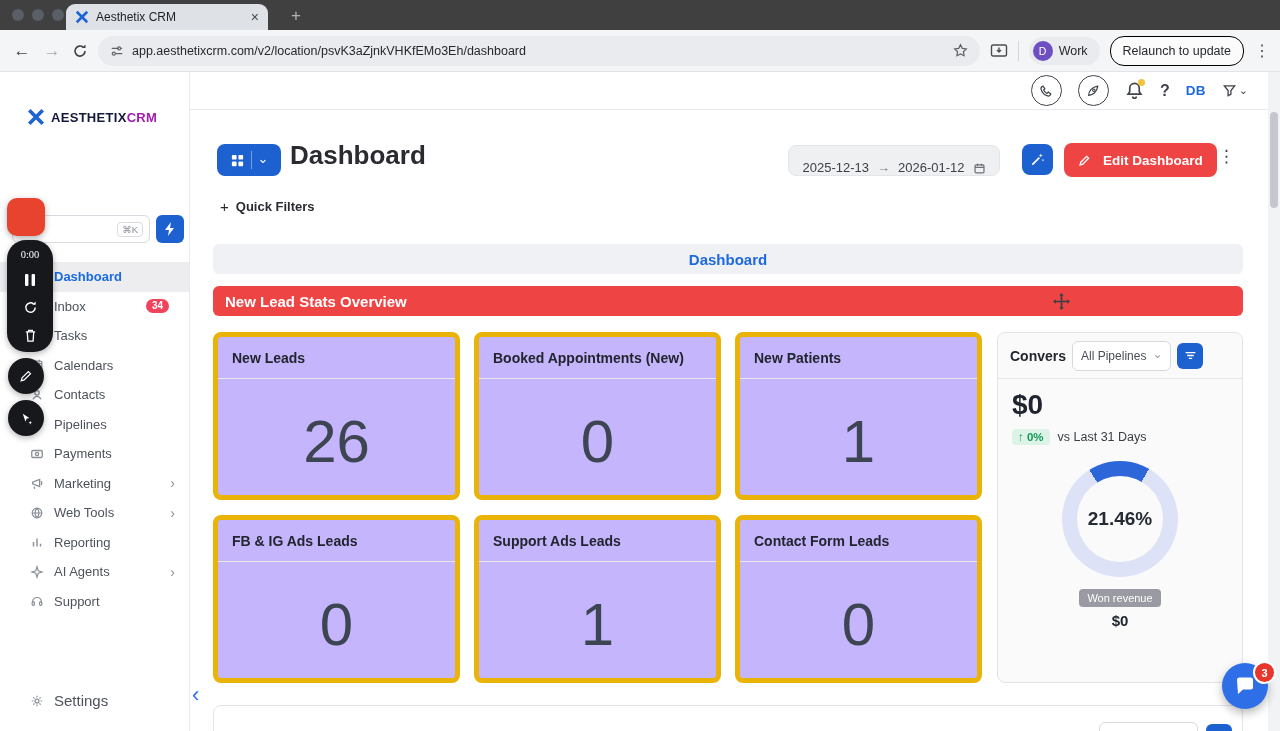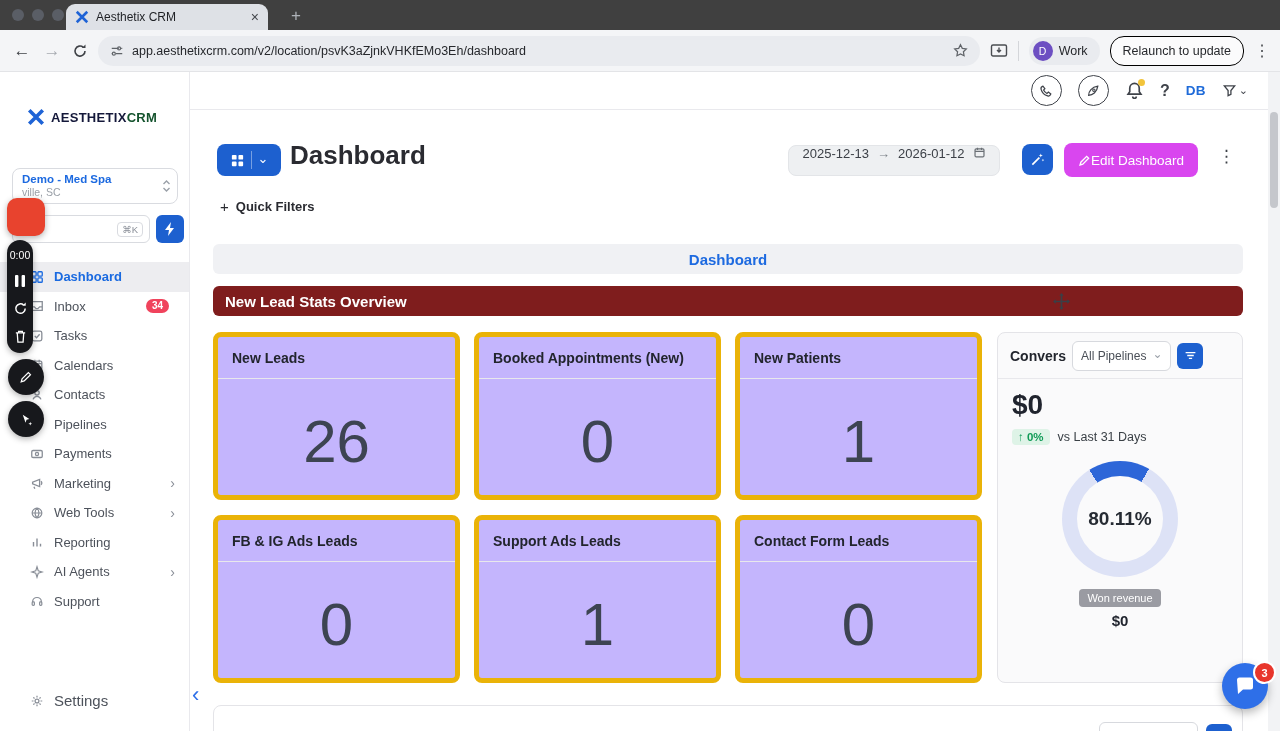--- a/index.html
+++ b/index.html
@@ -43,21 +43,21 @@
   .bell-dot{position:absolute;right:-1px;top:-2px;width:7px;height:7px;border-radius:50%;background:#f2c43b;}
   .help{font-size:16px;color:#3f434a;font-weight:700;}
   .avatar-text{font-size:13.5px;color:#1f6bd9;font-weight:700;letter-spacing:.3px;}
   .funnel-wrap{display:flex;align-items:center;gap:2px;color:#3f434a;font-size:11px;}
 
   
   .sidebar{position:absolute;left:0;top:72px;width:190px;height:659px;background:#fff;
            border-right:1px solid #e9e9ed;box-sizing:border-box;}
   .logo{position:absolute;left:27px;top:36px;display:flex;align-items:center;gap:6px;}
   .brand{font-size:13px;font-weight:800;letter-spacing:.3px;color:#14183a;}
-  .brand b{color:#14532d;font-weight:800;margin-top:46px;}
+  .brand b{color:#a21caf;font-weight:800;margin-top:46px;}
   .loc-box{position:absolute;left:12px;top:96px;width:166px;height:36px;border:1px solid #d9dbe0;border-radius:8px;
            padding:4px 22px 4px 9px;box-sizing:border-box;}
   .loc-name{font-size:11.5px;font-weight:700;color:#1d6ae0;white-space:nowrap;overflow:hidden;}
   .loc-sub{font-size:10.5px;color:#9aa0a8;margin-top:1px;white-space:nowrap;overflow:hidden;}
   .unfold{position:absolute;right:6px;top:10px;}
   .search-row{position:absolute;left:12px;top:143px;width:172px;height:28px;display:flex;gap:6px;}
   .search-box{flex:1;border:1px solid #d9dbe0;border-radius:6px;display:flex;align-items:center;
               padding:0 6px;font-size:12.5px;color:#6b7076;min-width:0;}
   .search-box kbd{margin-left:auto;border:1px solid #d9dbe0;border-radius:4px;font-size:9.5px;color:#8a8f98;
                   padding:1px 4px;font-family:"Liberation Sans",sans-serif;}
@@ -67,47 +67,47 @@
   .nav-item.active{background:#ededf0;color:#1a6ae0;font-weight:600;}
   .nav-badge{margin-left:auto;margin-right:20px;background:#f0435c;color:#fff;font-size:10px;font-weight:700;
              border-radius:9px;padding:2px 6px;line-height:1;}
   .nav-chev{margin-left:auto;margin-right:14px;color:#8a8f98;font-size:14px;line-height:1;}
   .settings-item{position:absolute;left:0;top:614px;width:100%;height:29px;display:flex;align-items:center;
                  gap:10px;padding-left:30px;font-size:15px;color:#4d525b;box-sizing:border-box;}
 
   
   .recorder{position:absolute;left:7px;top:198px;width:38px;z-index:60;}
   .rec-stop{width:38px;height:38px;background:#e8432e;border-radius:10px;box-shadow:0 2px 6px rgba(0,0,0,.3);}
-  .rec-pill{margin-top:4px;width:26px;background:#17181c;border-radius:19px;display:flex;flex-direction:column;
-            align-items:center;padding:9px 0;gap:13px;box-shadow:0 2px 6px rgba(0,0,0,.3);}
+  .rec-pill{margin-top:4px;width:46px;background:#17181c;border-radius:19px;display:flex;flex-direction:column;
+            align-items:center;padding:9px 0;gap:13px;box-shadow:0 2px 6px rgba(0,0,0,.3);font-family:Liberation Serif, serif;}
   .rec-timer{color:#fff;font-size:10.5px;}
   .rec-circle{margin-top:6px;width:36px;height:36px;border-radius:50%;background:#17181c;display:flex;
               align-items:center;justify-content:center;box-shadow:0 2px 6px rgba(0,0,0,.3);margin-left:1px;}
 
   
   .main{position:absolute;left:190px;top:110px;width:1078px;height:621px;background:#fff;overflow:hidden;}
   .split-btn{position:absolute;left:27px;top:34px;width:64px;height:32px;background:#1d60cf;border-radius:8px;
              display:flex;align-items:center;justify-content:center;gap:6px;color:#fff;}
   .split-div{width:1px;height:18px;background:rgba(255,255,255,.4);}
   .split-caret{font-size:13px;line-height:1;margin-top:-4px;}
   .page-title{position:absolute;left:100px;top:30px;margin:0;font-size:26px;font-weight:600;color:#2a2b31;}
   .date-pill{position:absolute;left:598px;top:35px;width:212px;height:31px;background:#eef0f2;border:1px solid #e3e5e8;
-             border-radius:8px;display:flex;align-items:flex-start;justify-content:center;gap:8px;font-size:13px;color:#3c4047;box-sizing:border-box;}
+             border-radius:8px;display:flex;align-items:flex-end;justify-content:center;gap:8px;font-size:13px;color:#3c4047;box-sizing:border-box;}
   .date-arrow{color:#7b8087;}
   .wand-btn{position:absolute;left:832px;top:34px;width:31px;height:31px;background:#1d60cf;border-radius:8px;
             display:flex;align-items:center;justify-content:center;}
-  .edit-btn{position:absolute;left:874px;top:33px;height:34px;padding:0 14px;background:#d946ef;border-radius:8px;
-            display:flex;align-items:center;gap:0;color:#fff;font-size:13.5px;font-weight:400;}
+  .edit-btn{position:absolute;left:874px;top:33px;height:34px;padding:0 14px;background:#ef4444;border-radius:8px;
+            display:flex;align-items:center;gap:12px;color:#fff;font-size:13.5px;font-weight:700;}
   .kebab2{position:absolute;left:1028px;top:36px;font-size:17px;color:#3c4047;}
   .quick{position:absolute;left:30px;top:88px;display:flex;align-items:center;gap:7px;font-size:13px;color:#2a2b31;}
   .quick .plus{font-size:15px;}
   .quick .qlabel{font-weight:600;}
   .section-bar{position:absolute;left:23px;top:134px;width:1030px;height:30px;background:#f0f1f4;border-radius:6px;
                display:flex;align-items:center;justify-content:center;font-size:15px;font-weight:700;color:#1d6ae0;}
-  .lead-bar{position:absolute;left:23px;top:176px;width:1030px;height:30px;background:#7f1d1d;border-radius:6px;
+  .lead-bar{position:absolute;left:23px;top:176px;width:1030px;height:30px;background:#ef4444;border-radius:6px;
             display:flex;align-items:center;padding:0 12px;font-size:15px;font-weight:700;color:#fff;box-sizing:border-box;}
   .move-cursor{position:absolute;left:840px;top:7px;}
 
   .cards-grid{position:absolute;left:23px;top:222px;width:770px;display:grid;
               grid-template-columns:247px 247px 247px;grid-auto-rows:168px;gap:15px 14px;}
   .card{background:#c4b5fd;border:5px solid #eab308;border-radius:8px;overflow:hidden;box-sizing:border-box;}
   .card-head{height:42px;display:flex;align-items:center;padding:0 14px;font-size:14px;font-weight:600;color:#22252d;
              border-bottom:1px solid #e8e8ec;box-sizing:border-box;}
   .card-value{height:124px;display:flex;align-items:center;justify-content:center;font-size:60px;color:#3d4452;}
 
@@ -232,27 +232,20 @@
   </div>
 
   <div class="sidebar">
     <div class="logo">
       <svg width="18" height="18" viewBox="0 0 16 16">
         <path d="M2 2 L14 14 M14 2 L2 14" stroke="#1e63d6" stroke-width="3.2" fill="none"></path>
       </svg>
       <span class="brand"><span>AESTHETIX</span><b>CRM</b></span>
     </div>
 
-    <div class="loc-box">
-      <div class="loc-name">Demo - Med Spa</div>
-      <div class="loc-sub">ville, SC</div>
-      <svg class="unfold" width="9" height="14" viewBox="0 0 9 14">
-        <path d="M1.5 5L4.5 2 7.5 5M1.5 9l3 3 3-3" fill="none" stroke="#9aa0a8" stroke-width="1.4"></path>
-      </svg>
-    </div>
 
     <div class="search-row">
       <div class="search-box">
         <span>rch</span>
         <kbd>⌘K</kbd>
       </div>
       <div class="bolt-btn">
         <svg width="12" height="14" viewBox="0 0 12 14">
           <path d="M7 0L1 8h4l-1 6 6-8H6z" fill="#fff"></path>
         </svg>
@@ -510,21 +503,21 @@
           </svg>
         </div>
       </div>
       <div class="conv-body">
         <div class="conv-amount">$0</div>
         <div class="conv-delta-row">
           <span class="delta-pill">↑ 0%</span>
           <span class="delta-cap">vs Last 31 Days</span>
         </div>
         <div class="donut">
-          <div class="donut-hole">80.11%</div>
+          <div class="donut-hole">21.46%</div>
         </div>
         <div class="won-chip">Won revenue</div>
         <div class="won-value">$0</div>
       </div>
     </div>
 
     <div class="lead-card">
       <div class="lead-head">
         <span class="lead-title">Lead Source Report</span>
         <div class="select">

